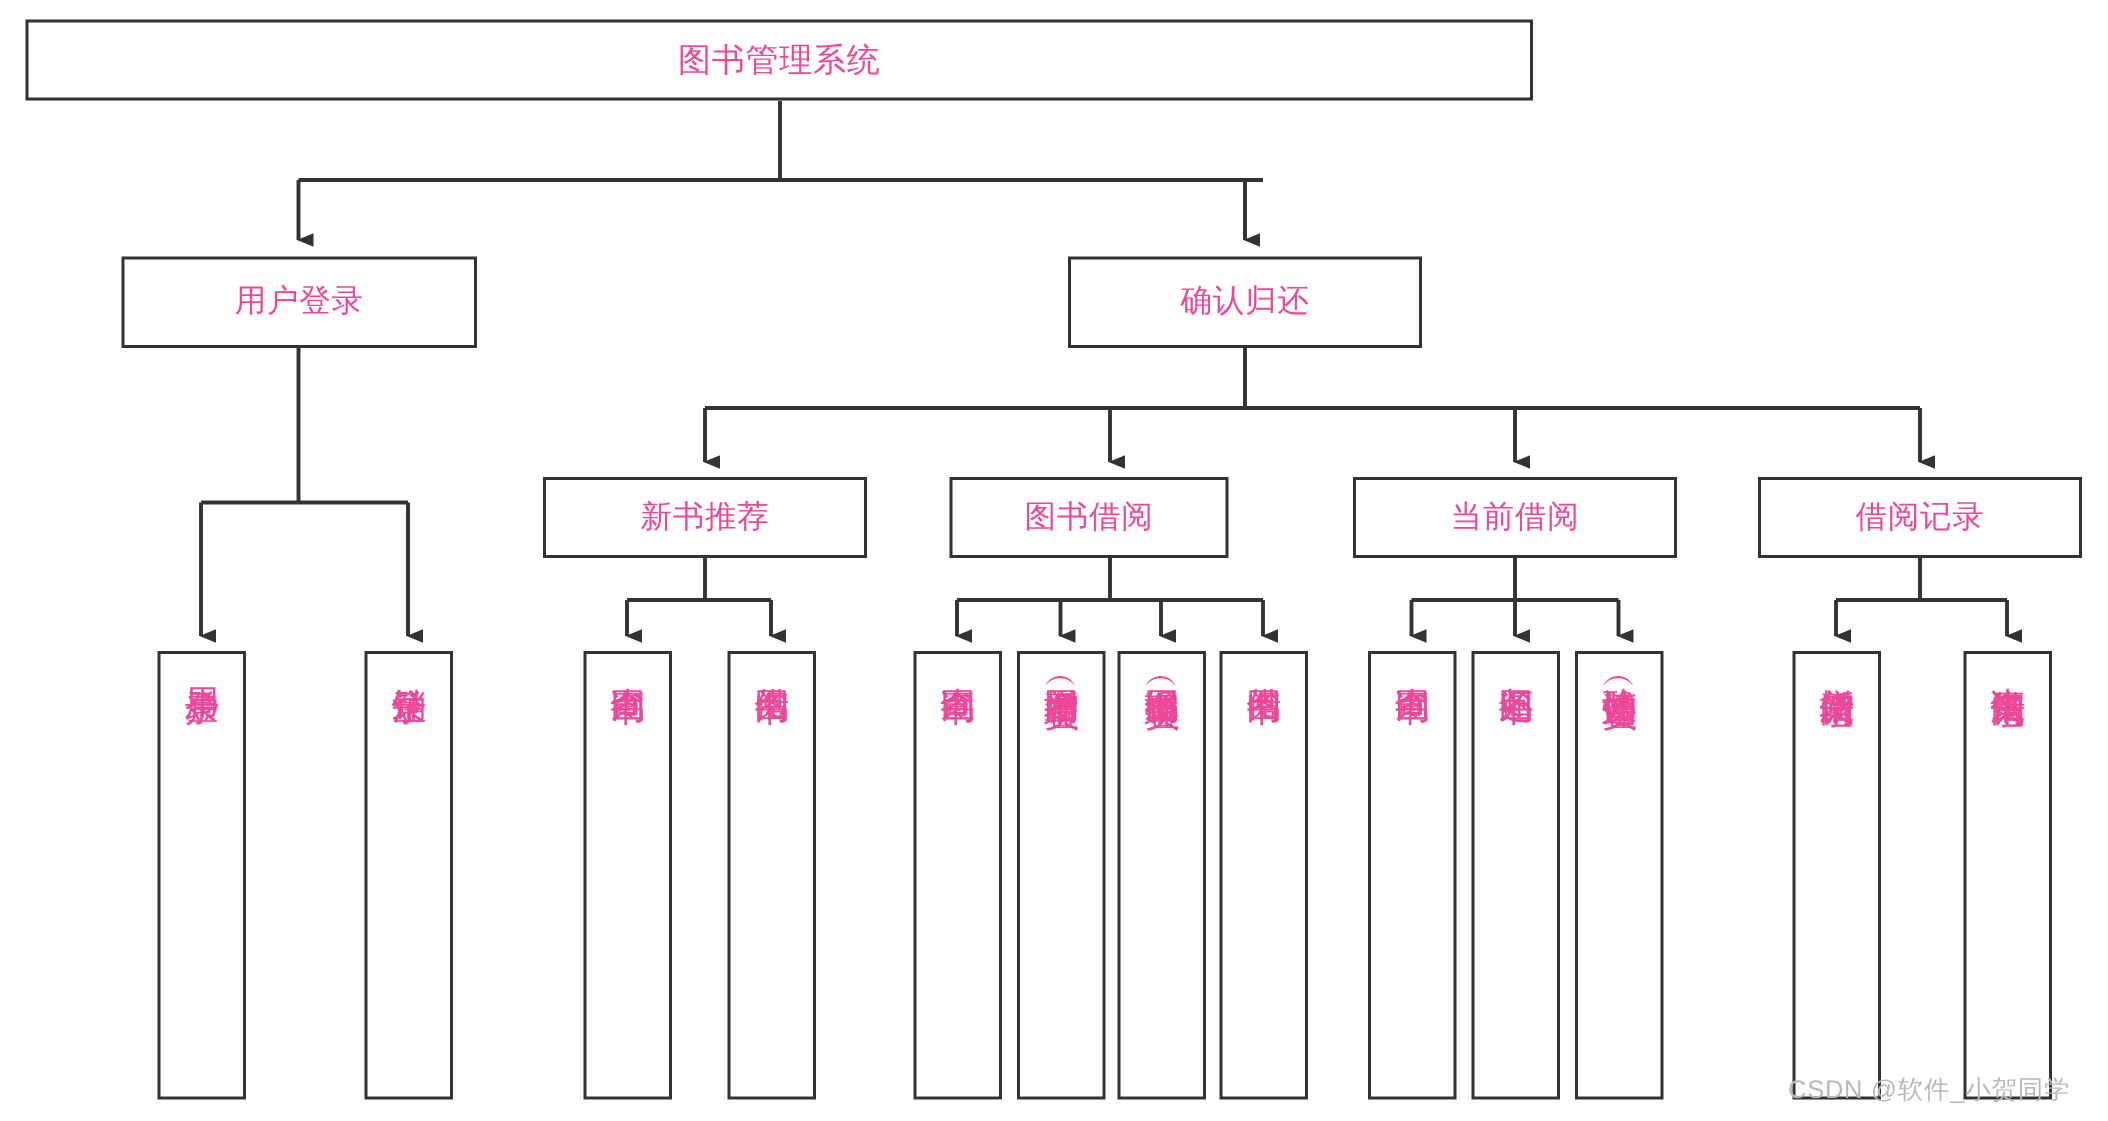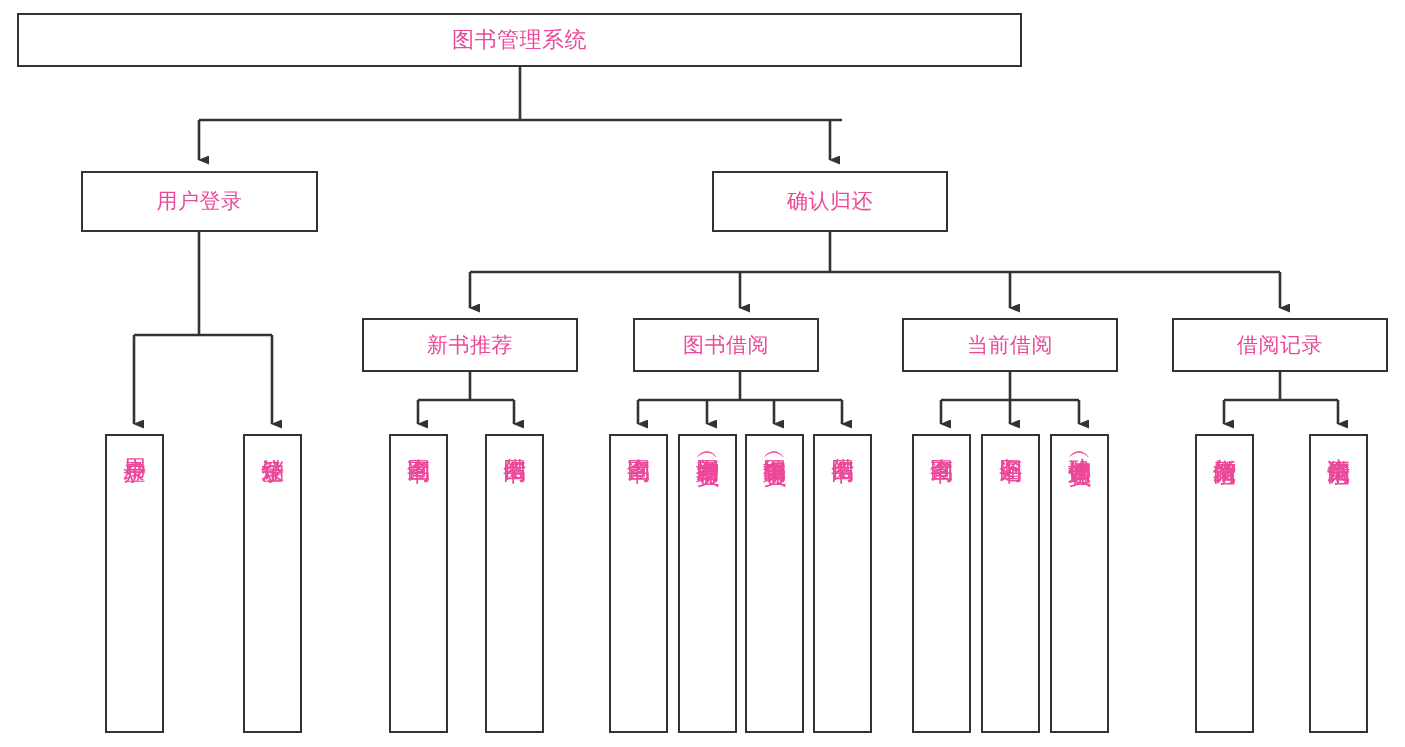--- a/index.html
+++ b/index.html
@@ -197,14 +197,15 @@
   </div>
 
   <div class="node vertical" style="left:1195px; top:434px; width:59px; height:299px;">
     <span class="node-label">新增借阅记录</span>
   </div>
 
   <div class="node vertical" style="left:1309px; top:434px; width:59px; height:299px;">
     <span class="node-label">查询借阅记录</span>
   </div>
 
+  <div class="watermark" style="left:1192px; top:715px;">CSDN @软件_小贺同学</div>
 
 </div>
 
 </body></html>

